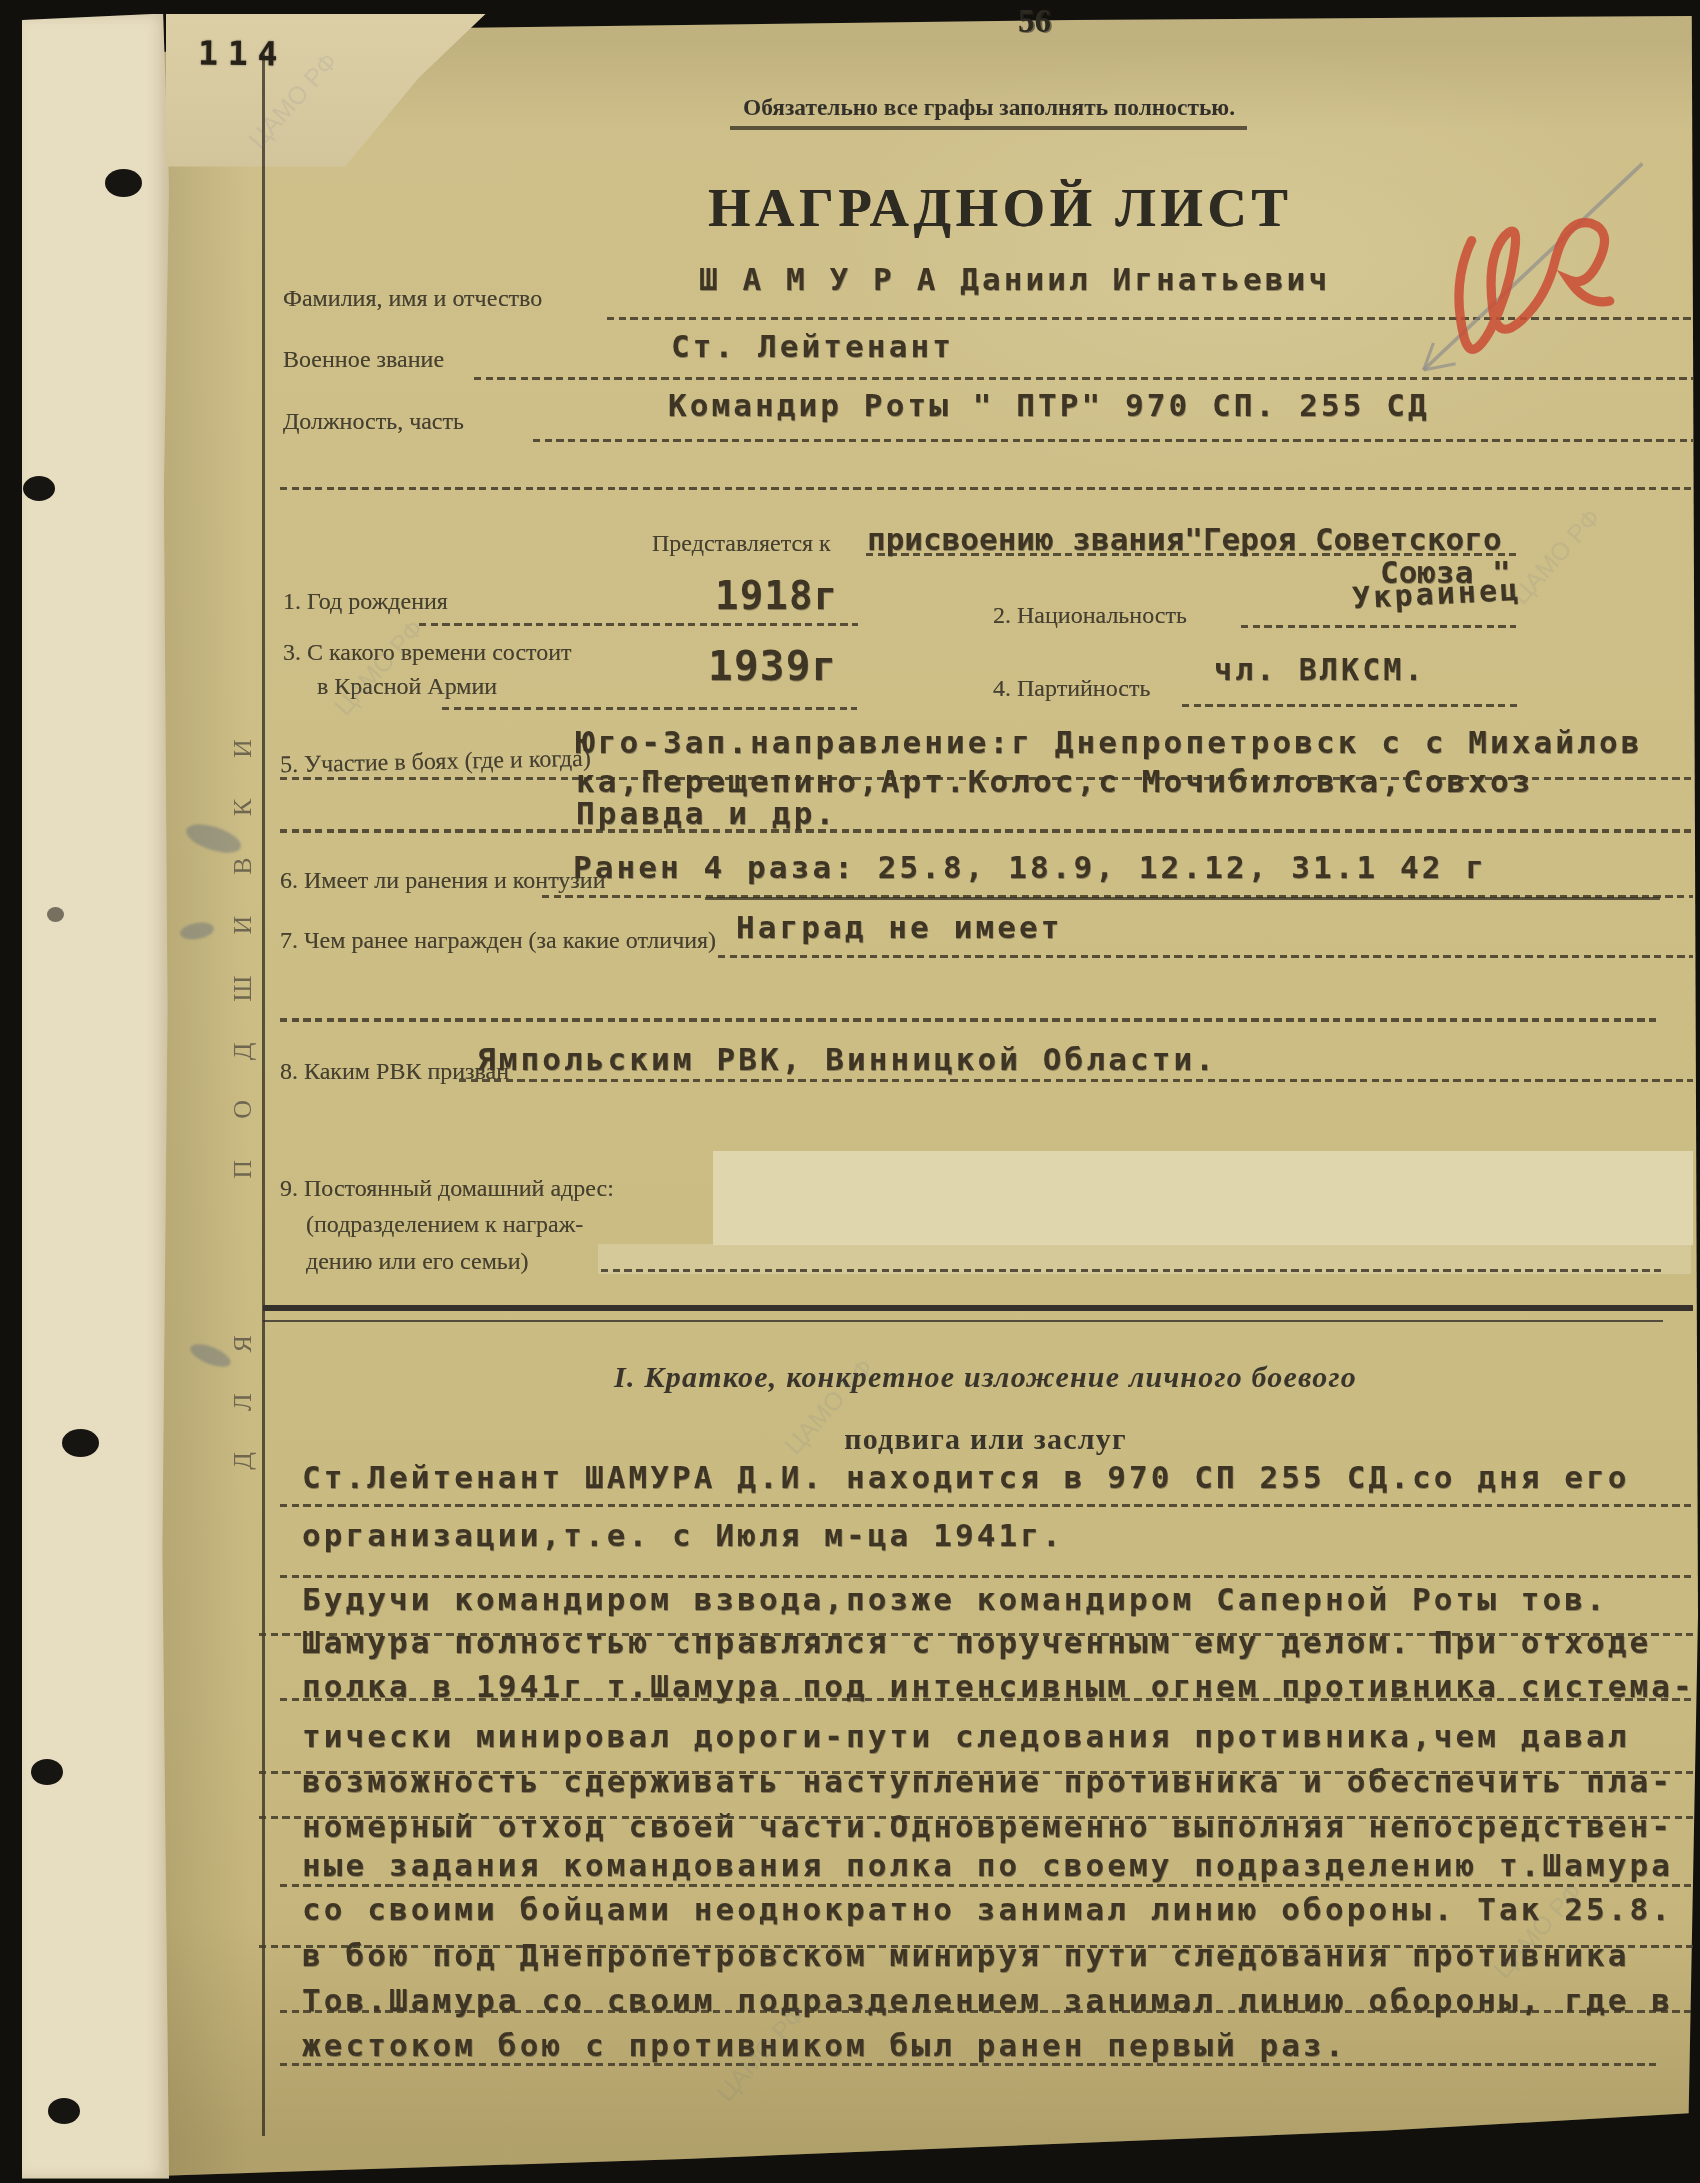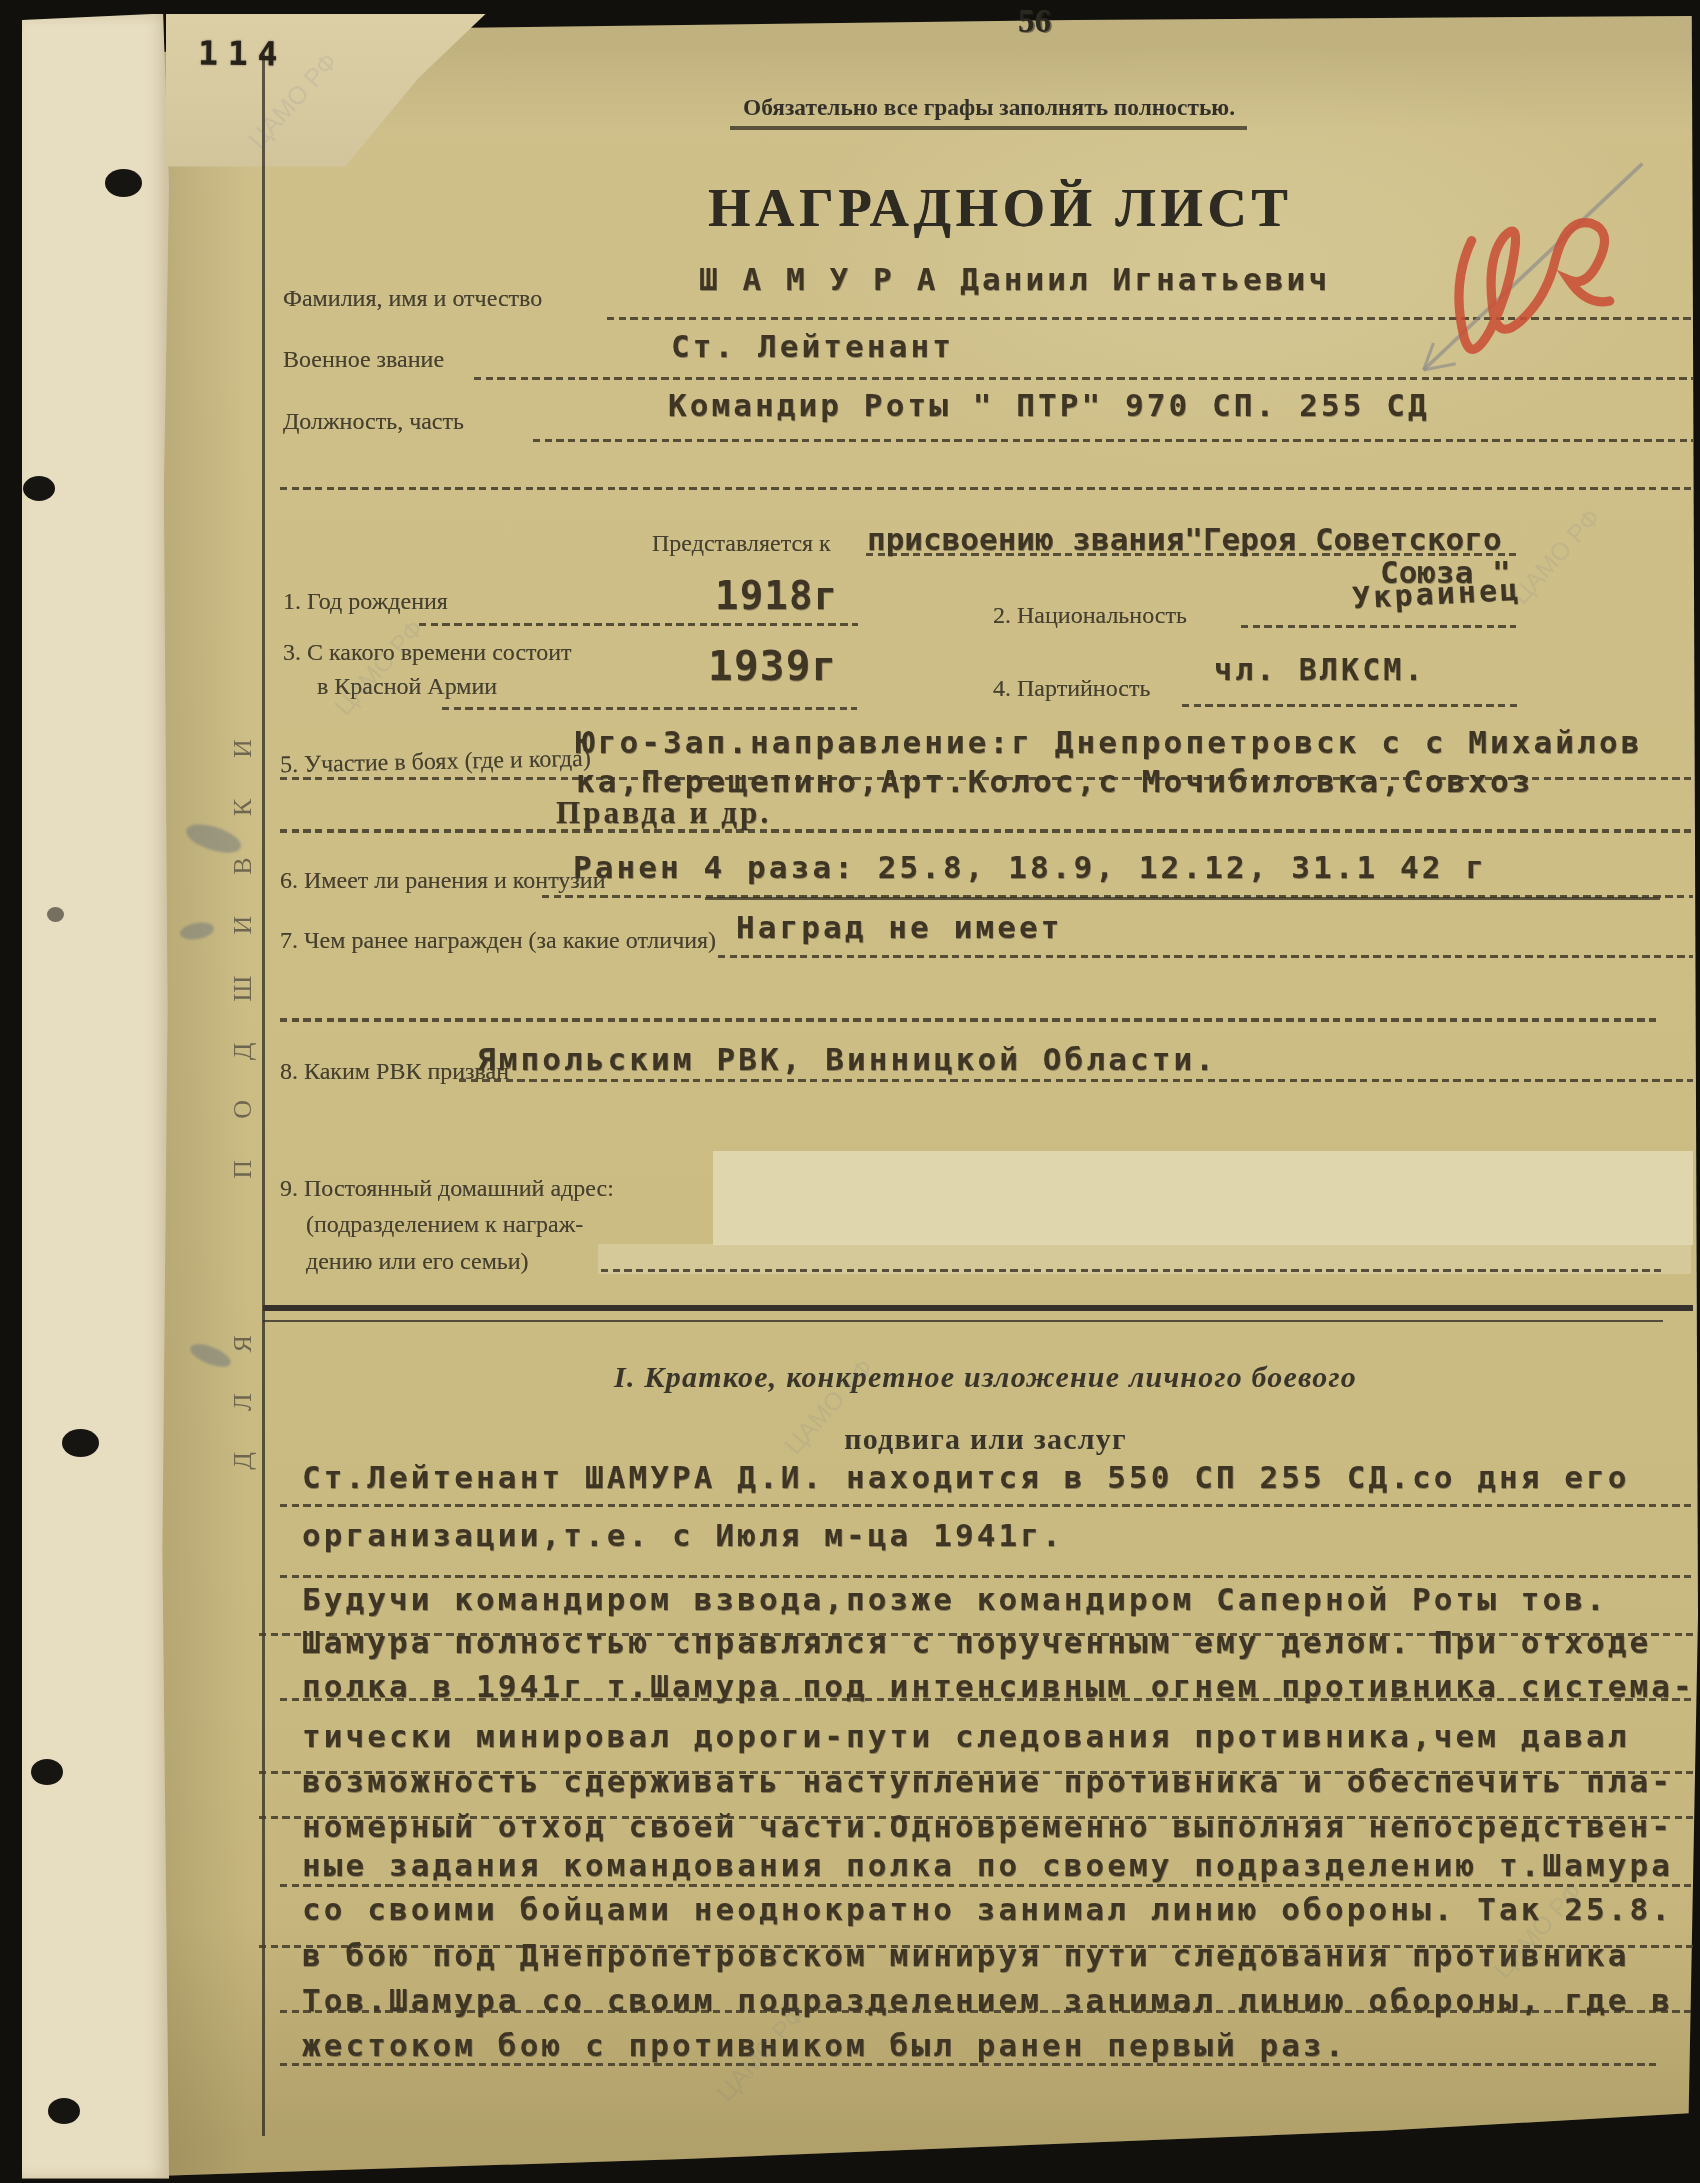--- a/index.html
+++ b/index.html
@@ -114,21 +114,21 @@
   <div class="rule" style="left:442px;top:707px;width:415px;"></div>
 
   <div class="typed" style="left:1214px;top:652px;font-size:30px;">чл. ВЛКСМ.</div>
   <div class="lbl" style="left:993px;top:675px;">4. Партийность</div>
   <div class="rule" style="left:1182px;top:704px;width:335px;"></div>
 
   <div class="typed" style="left:576px;top:724px;">Юго-Зап.направление:г Днепропетровск с с Михайлов</div>
   <div class="lbl" style="left:280px;top:748px;transform:rotate(-1.2deg);">5. Участие в боях (где и когда)</div>
   <div class="typed" style="left:576px;top:763px;">ка,Перещепино,Арт.Колос,с Мочибиловка,Совхоз</div>
   <div class="rule" style="left:280px;top:777px;width:1413px;"></div>
-  <div class="typed" style="left:556px;top:795px;font-family:Liberation Serif, serif;">Правда и др.</div>
+  <div class="typed" style="left:576px;top:795px;">Правда и др.</div>
   <div class="rule thick" style="left:280px;top:829px;width:1413px;"></div>
 
   <div class="typed" style="left:573px;top:849px;">Ранен 4 раза: 25.8, 18.9, 12.12, 31.1 42 г</div>
   <div class="lbl" style="left:280px;top:867px;">6. Имеет ли ранения и контузии</div>
   <div class="rule" style="left:542px;top:895px;width:1151px;"></div>
   <div class="rule solid" style="left:705px;top:897px;width:955px;height:3.1px;"></div>
 
   <div class="typed" style="left:736px;top:909px;">Наград не имеет</div>
   <div class="lbl" style="left:280px;top:927px;">7. Чем ранее награжден (за какие отличия)</div>
   <div class="rule" style="left:718px;top:955px;width:975px;"></div>
@@ -144,21 +144,21 @@
   <div class="lbl" style="left:306px;top:1211px;">(подразделением к награж-</div>
   <div class="lbl" style="left:306px;top:1248px;">дению или его семьи)</div>
   <div class="rule" style="left:601px;top:1269px;width:1063px;"></div>
 
   <div class="sep2a" style="left:263px;top:1305px;width:1430px;"></div>
   <div class="sep2b" style="left:263px;top:1320px;width:1400px;"></div>
 
   <div class="heading" style="top:1360px;font-style:italic;">I. Краткое, конкретное изложение личного боевого</div>
   <div class="heading" style="top:1422px;">подвига или заслуг</div>
 
-  <div class="typed" style="left:302px;top:1459px;">Ст.Лейтенант ШАМУРА Д.И. находится в 550 СП  255 СД.со дня его</div>
+  <div class="typed" style="left:302px;top:1459px;">Ст.Лейтенант ШАМУРА Д.И. находится в 970 СП  255 СД.со дня его</div>
   <div class="rule" style="left:280px;top:1504px;width:1413px;"></div>
   <div class="typed" style="left:302px;top:1517px;">организации,т.е. с Июля  м-ца 1941г.</div>
   <div class="rule" style="left:280px;top:1575px;width:1413px;"></div>
   <div class="typed" style="left:302px;top:1581px;">Будучи командиром взвода,позже командиром Саперной Роты  тов.</div>
   <div class="typed" style="left:302px;top:1624px;">Шамура полностью справлялся с порученным ему делом. При отходе</div>
   <div class="rule" style="left:259px;top:1633px;width:1434px;"></div>
   <div class="typed" style="left:302px;top:1668px;">полка в 1941г т.Шамура под интенсивным огнем противника система-</div>
   <div class="rule" style="left:280px;top:1698px;width:1413px;"></div>
   <div class="typed" style="left:302px;top:1763px;">возможность сдерживать наступление противника и обеспечить пла-</div>
   <div class="typed" style="left:302px;top:1718px;">тически минировал дороги-пути следования противника,чем давал</div>

